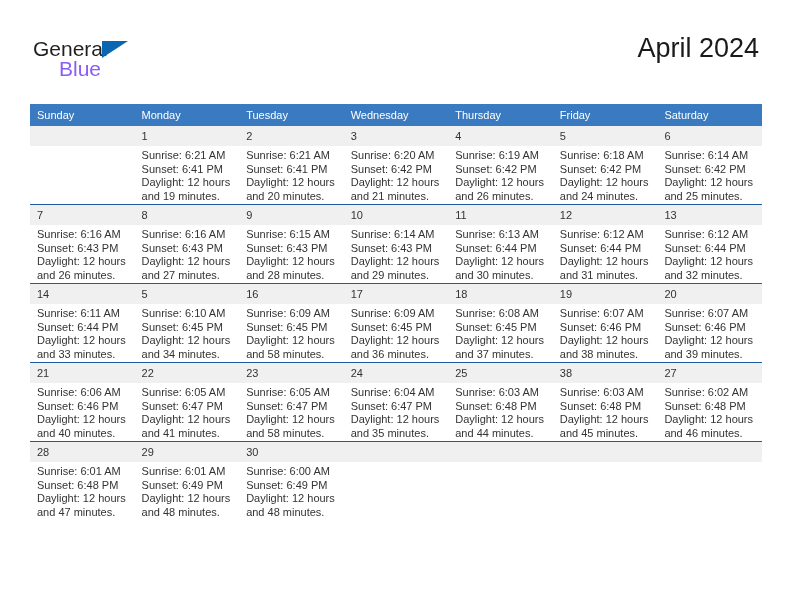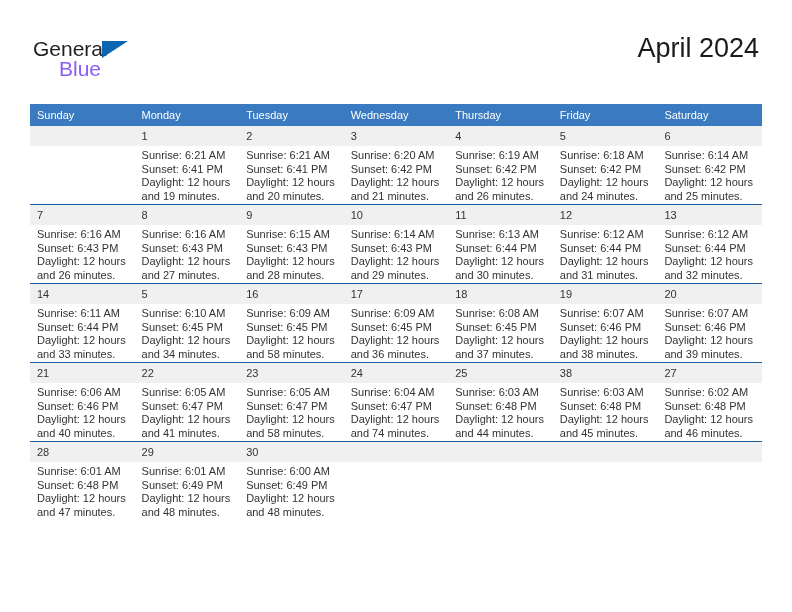--- a/index.html
+++ b/index.html
@@ -389,21 +389,21 @@
               <div>Daylight: 12 hours</div>
               <div>and 58 minutes.</div>
             </div>
           </td>
           <td>
             <div class="daynum">24</div>
             <div class="cell-body">
               <div>Sunrise: 6:04 AM</div>
               <div>Sunset: 6:47 PM</div>
               <div>Daylight: 12 hours</div>
-              <div>and 74 minutes.</div>
+              <div>and 35 minutes.</div>
             </div>
           </td>
           <td>
             <div class="daynum">25</div>
             <div class="cell-body">
               <div>Sunrise: 6:03 AM</div>
               <div>Sunset: 6:48 PM</div>
               <div>Daylight: 12 hours</div>
               <div>and 44 minutes.</div>
             </div>

